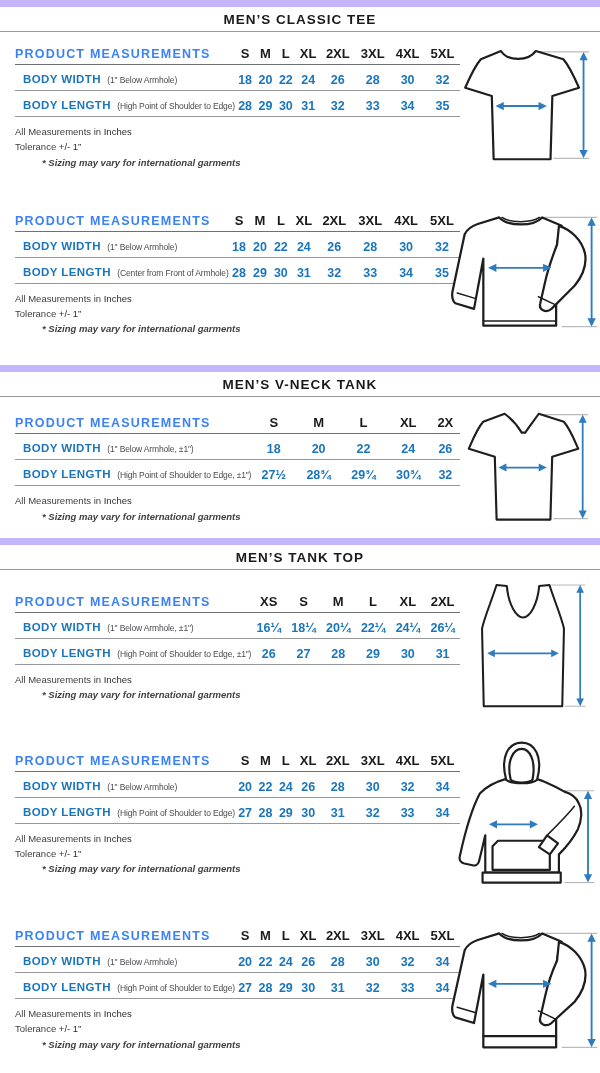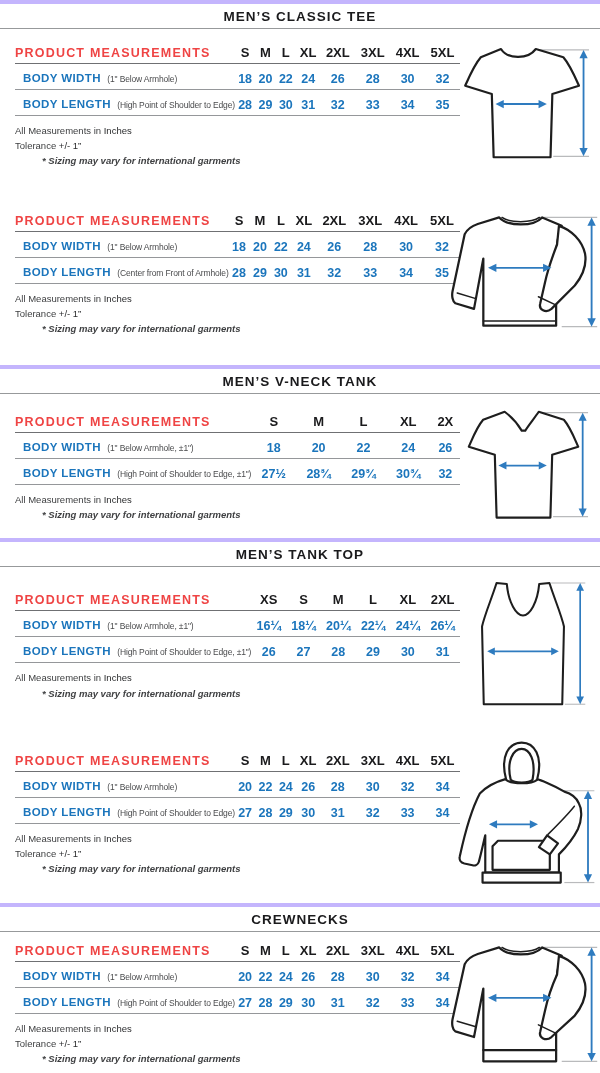--- a/index.html
+++ b/index.html
@@ -11,35 +11,35 @@
   #page{width:600px;}
   section.chart-section{display:flex;flex-direction:column;box-sizing:border-box;}
   section.chart-section:nth-of-type(1){height:180px;}
   section.chart-section:nth-of-type(2){height:185px;}
   section.chart-section:nth-of-type(3){height:173px;}
   section.chart-section:nth-of-type(4){height:184px;}
   section.chart-section:nth-of-type(5){height:181px;}
   section.chart-section:nth-of-type(6){height:170px;}
 
   .title-bar{
-    border-top:4px solid #c4b5fd;border-bottom:1px solid #97999b;
+    border-top:7px solid #c4b5fd;border-bottom:1px solid #97999b;
     text-align:center;padding:5px 0 4px;
   }
   .title{
     margin:0;font-size:13.5px;font-weight:800;letter-spacing:1px;color:#1a1a1c;
   }
 
   .content{flex:1;position:relative;padding-left:15px;display:flex;}
   .left{width:448px;display:flex;flex-direction:column;justify-content:center;}
 
   .mtable{display:table;width:445px;border-collapse:collapse;}
   .mrow{display:table-row;}
   .mcell{display:table-cell;vertical-align:bottom;padding:4px 0 3px;}
   .mrow.head .mcell{border-bottom:1.5px solid #6f7073;}
-  .head-label{font-size:12.5px;font-weight:800;letter-spacing:1.2px;color:#ef4444;}
+  .head-label{font-size:12.5px;font-weight:800;letter-spacing:1.2px;color:#3b82f6;}
   .size-cell{text-align:center;font-size:13px;font-weight:800;color:#1a1a1c;}
   .mrow.data .mcell{border-bottom:1.5px solid #95979a;}
   .label{width:200px;white-space:nowrap;overflow:visible;}
   .cols-5 .label,.cols-6 .label{width:218px;}
   .row-label b{color:#1b75bc;font-size:11.5px;font-weight:800;letter-spacing:0.4px;padding-left:8px;}
   .row-note{color:#4a4b4d;font-size:8.5px;letter-spacing:-0.15px;margin-left:2px;}
   .val-cell{text-align:center;color:#1b75bc;font-weight:700;font-size:12.5px;}
 
   .notes{margin-top:7px;font-size:9.5px;color:#3f4042;line-height:1.6;}
   .notes p{margin:0;}
@@ -374,23 +374,20 @@
               <line x1="154" y1="64" x2="154" y2="153" stroke="#2e7bbf" stroke-width="2"></line>
               <path d="M154,58 l-4.5,9 h9 z"></path>
               <path d="M154,159 l-4.5,-9 h9 z"></path>
             </g>
   </svg>
         </div>
     </div>
   </section>
 
   <section class="chart-section cols-8">
-    <div class="title-bar">
-      <h2 class="title">CREWNECKS</h2>
-    </div>
     <div class="content">
       <div class="left">
         <div class="mtable">
           <div class="mrow head">
             <div class="mcell label head-label">PRODUCT MEASUREMENTS</div>
           <div class="mcell size-cell">S</div>
               <div class="mcell size-cell">M</div>
               <div class="mcell size-cell">L</div>
               <div class="mcell size-cell">XL</div>
               <div class="mcell size-cell">2XL</div>

